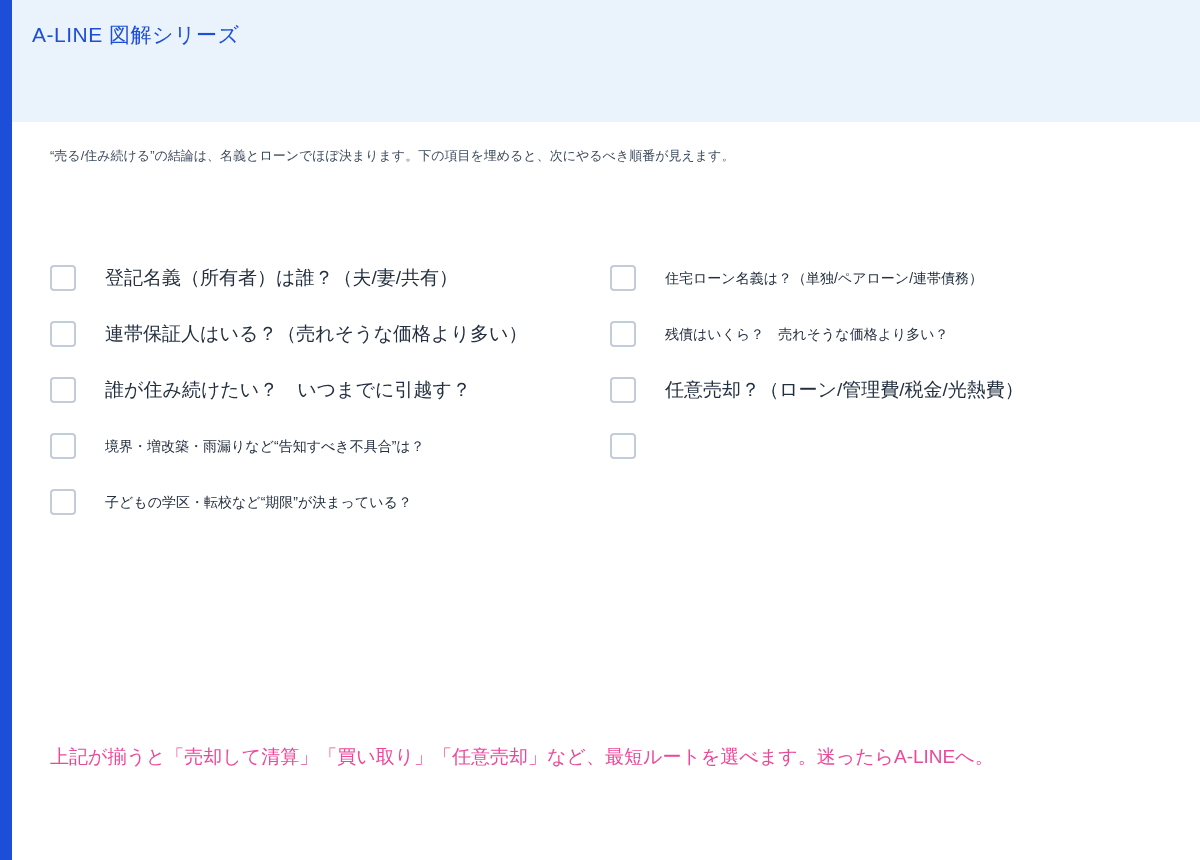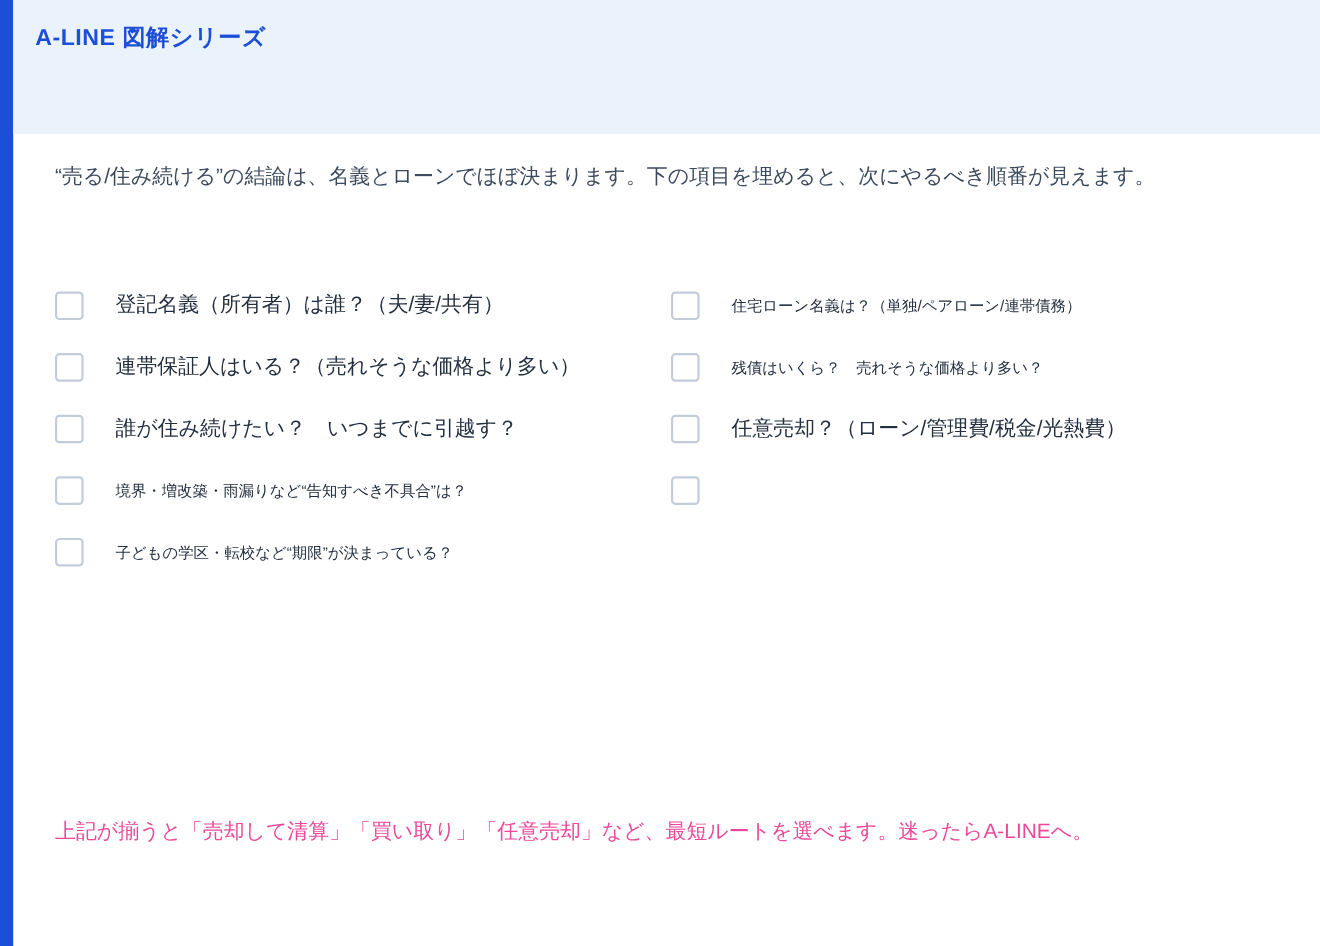--- a/index.html
+++ b/index.html
@@ -38,41 +38,41 @@
     left: 12px;
     top: 0;
     width: 1188px;
     height: 122px;
     background: #eaf2fb;
     box-sizing: border-box;
     padding: 22px 0 0 20px;
   }
   .eyebrow {
     font-size: 21px;
-    font-weight: bold;
+    font-weight: normal;
     color: #1d4ed8;
     letter-spacing: 0.5px;
     line-height: 1.2;
   }
   .title {
     margin-top: 8px;
     font-size: 34px;
     font-weight: bold;
     color: #0f1b33;
     letter-spacing: 0.5px;
     line-height: 1.25;
   }
 
   
   .intro {
     position: absolute;
     left: 50px;
     top: 145px;
     width: 1090px;
-    font-size: 19px;
+    font-size: 13px;
     line-height: 1.65;
     color: #3c4a5e;
   }
 
   
   .checklist {
     position: absolute;
     left: 50px;
     top: 250px;
     width: 1110px;

